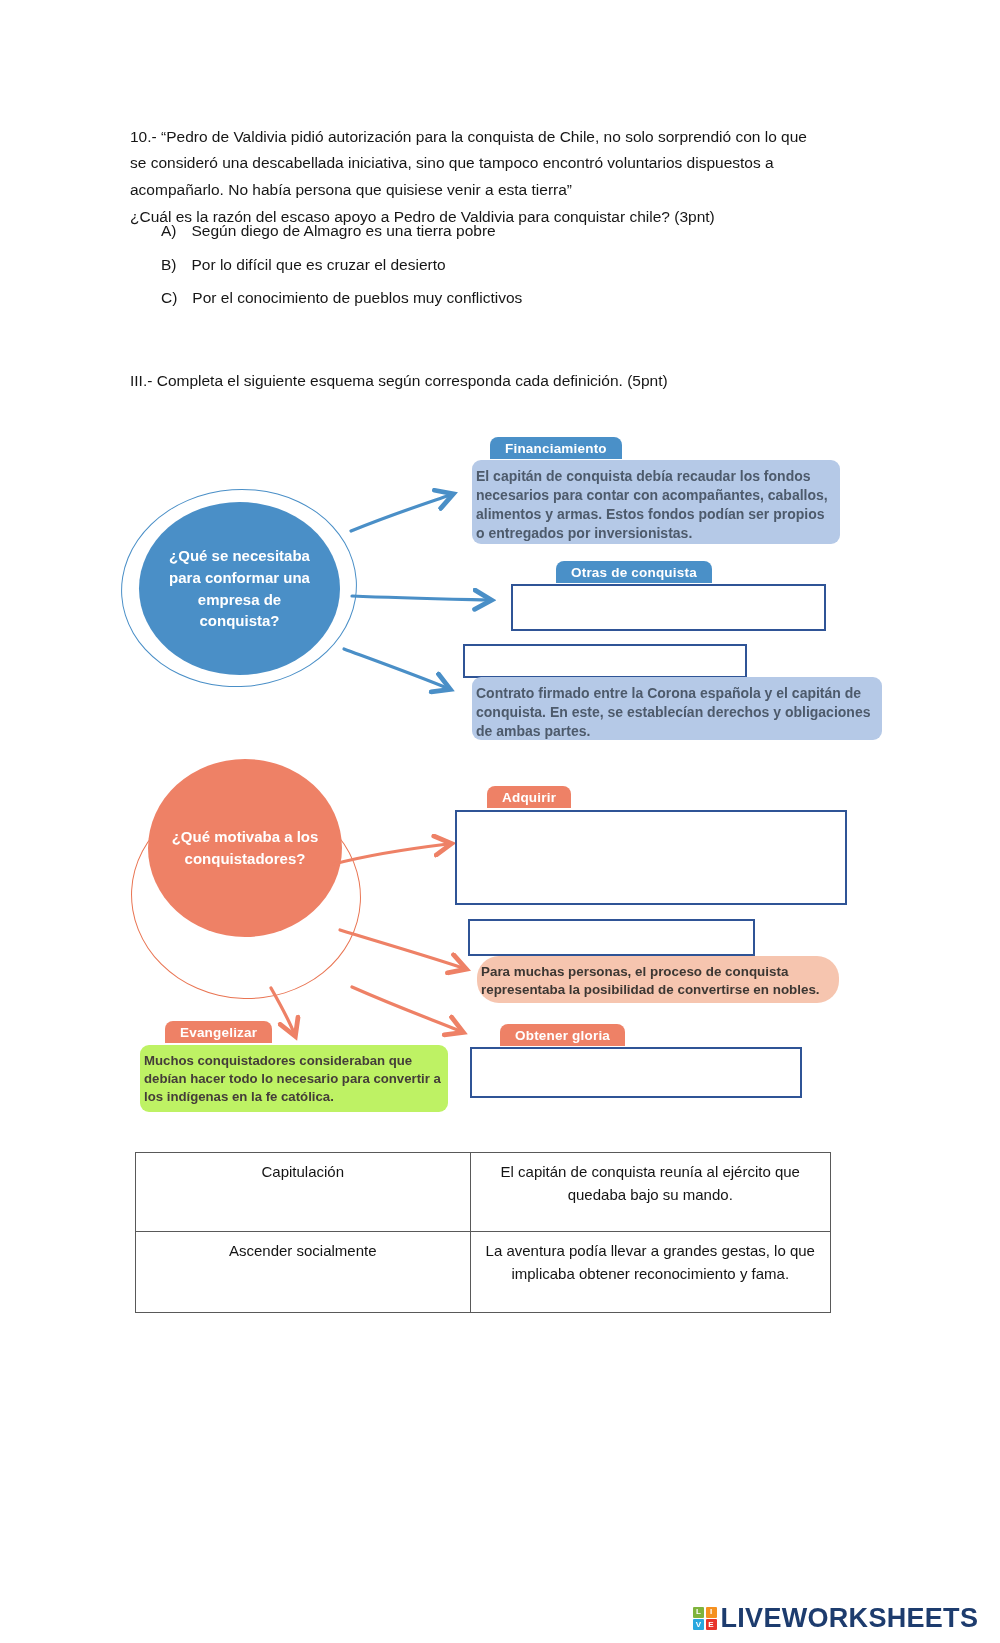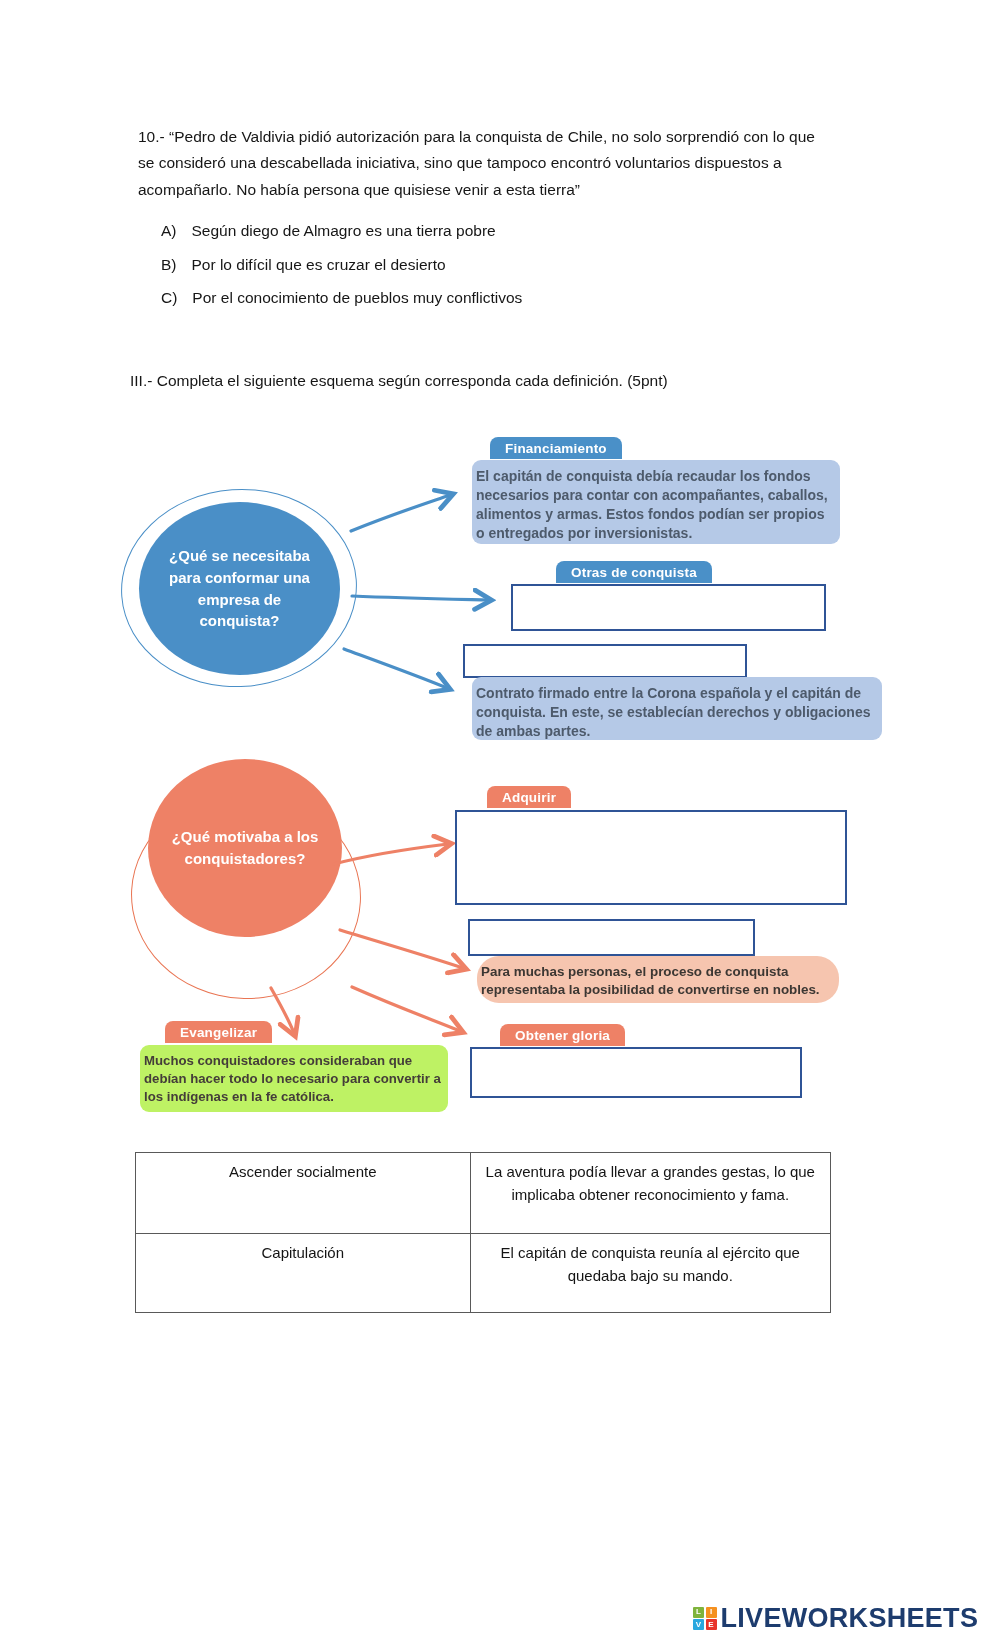--- a/index.html
+++ b/index.html
@@ -2,21 +2,21 @@
 <html><head>
 <meta charset="utf-8">
 <style>
   html,body{margin:0;padding:0;background:#e9e9e9;}
   .page{
     position:relative;width:1000px;height:1643px;margin:0 auto;background:#ffffff;
     font-family:"Liberation Sans",sans-serif;color:#161616;overflow:hidden;
   }
   .abs{position:absolute;}
   
-  #q10{left:130px;top:108px;width:692px;font-size:15.5px;line-height:1.72;margin-left:8px;}
+  #q10{left:130px;top:108px;width:692px;font-size:15.5px;line-height:1.72;}
   #prompt{left:130px;top:192px;width:740px;font-size:15.5px;}
   .opt{position:absolute;left:161px;display:flex;gap:15px;font-size:15.5px;}
   #optA{top:222px}#optB{top:256px}#optC{top:289px}
   #sec3{left:130px;top:356px;width:760px;font-size:15.5px;}
   
   #arrows{position:absolute;left:0;top:0;z-index:1;pointer-events:none;}
   
   .hdr{position:absolute;z-index:3;color:#fff;font-weight:bold;font-size:13.5px;
        padding:4px 15px 3px;border-radius:8px 8px 0 0;letter-spacing:.2px;}
   .hdr-blue{background:#4a90c8;}
@@ -84,20 +84,21 @@
     </g>
     <g stroke="#ee8166" stroke-width="3.2" fill="none" stroke-linecap="round">
       <path d="M334,864 C376,853 415,848 448,844" marker-end="url(#mo)"></path>
       <path d="M340,930 C386,944 427,956 463,968" marker-end="url(#mo)"></path>
       <path d="M352,987 C402,1009 436,1021 460,1031" marker-end="url(#mo)"></path>
       <path d="M271,988 C280,1004 288,1018 294,1033" marker-end="url(#mo)"></path>
     </g>
   </svg>
 
   <p class="abs" id="q10">10.- “Pedro de Valdivia pidió autorización para la conquista de Chile, no solo sorprendió con lo que se consideró una descabellada iniciativa, sino que tampoco encontró voluntarios dispuestos a acompañarlo. No había persona que quisiese venir a esta tierra”</p>
+  <p class="abs" id="prompt">¿Cuál es la razón del escaso apoyo a Pedro de Valdivia para conquistar chile? (3pnt)</p>
 
   <div class="opt" id="optA">
     <span>A)</span>
     <span>Según diego de Almagro es una tierra pobre</span>
   </div>
   <div class="opt" id="optB">
     <span>B)</span>
     <span>Por lo difícil que es cruzar el desierto</span>
   </div>
   <div class="opt" id="optC">
@@ -130,26 +131,26 @@
 
   <div class="hdr hdr-orange" id="evang-hdr">Evangelizar</div>
   <div class="note note-orange" id="evang-note">Muchos conquistadores consideraban que debían hacer todo lo necesario para convertir a los indígenas en la fe católica.</div>
 
   <div class="hdr hdr-orange" id="gloria-hdr">Obtener gloria</div>
   <div class="abox" id="gloria-box"></div>
 
   <table id="ans-table">
     <tbody>
         <tr>
+      <td height="79">Capitulación</td>
+      <td>El capitán de conquista reunía al ejército que quedaba bajo su mando.</td>
+    </tr>
+    <tr>
       <td class="col-l" height="81">Ascender socialmente</td>
       <td class="col-r">La aventura podía llevar a grandes gestas, lo que implicaba obtener reconocimiento y fama.</td>
-    </tr>
-    <tr>
-      <td height="79">Capitulación</td>
-      <td>El capitán de conquista reunía al ejército que quedaba bajo su mando.</td>
     </tr>
   </tbody>
     </table>
 
   <div class="abs" id="logo">
     <div id="logo-grid">
       <span class="tile" style="background: rgb(127, 180, 60);">L</span>
       <span class="tile" style="background: rgb(245, 145, 32);">I</span>
       <span class="tile" style="background: rgb(41, 168, 223);">V</span>
       <span class="tile" style="background: rgb(232, 51, 42);">E</span>

